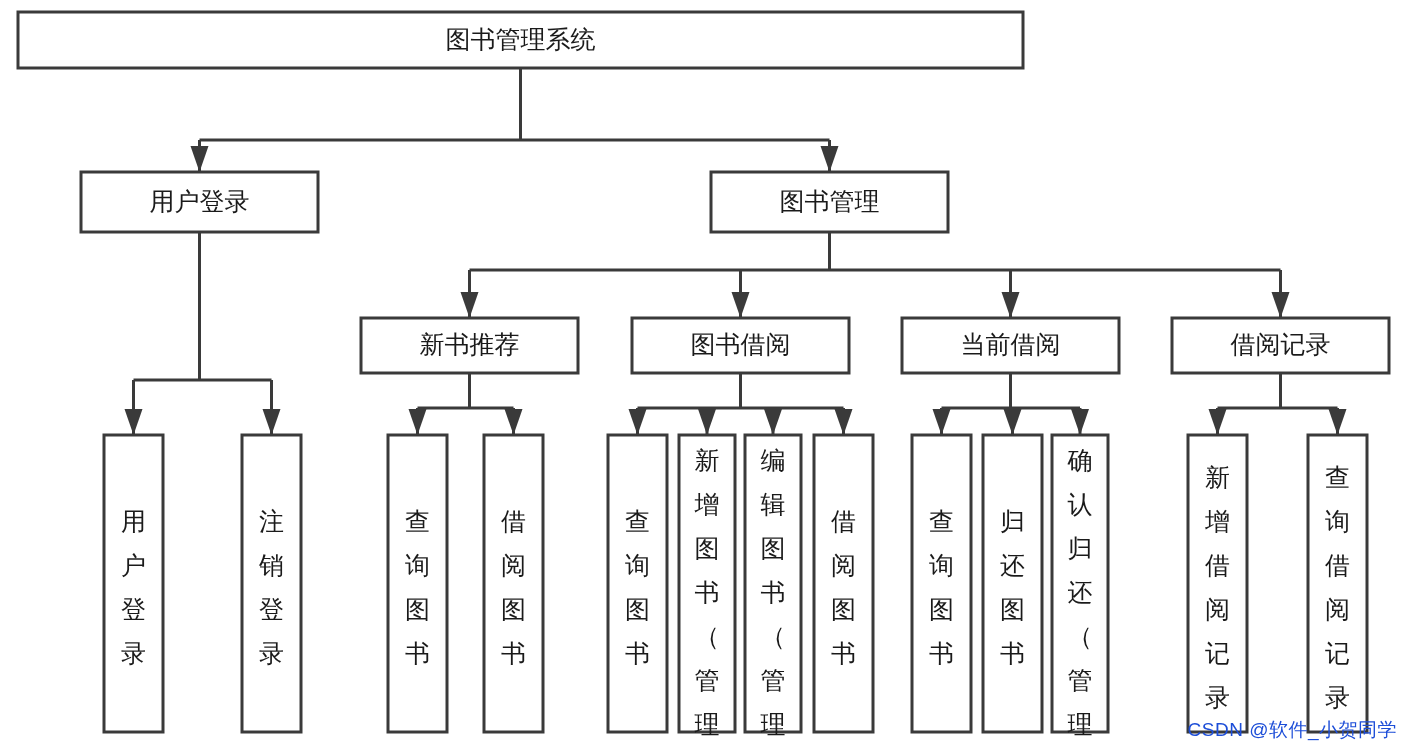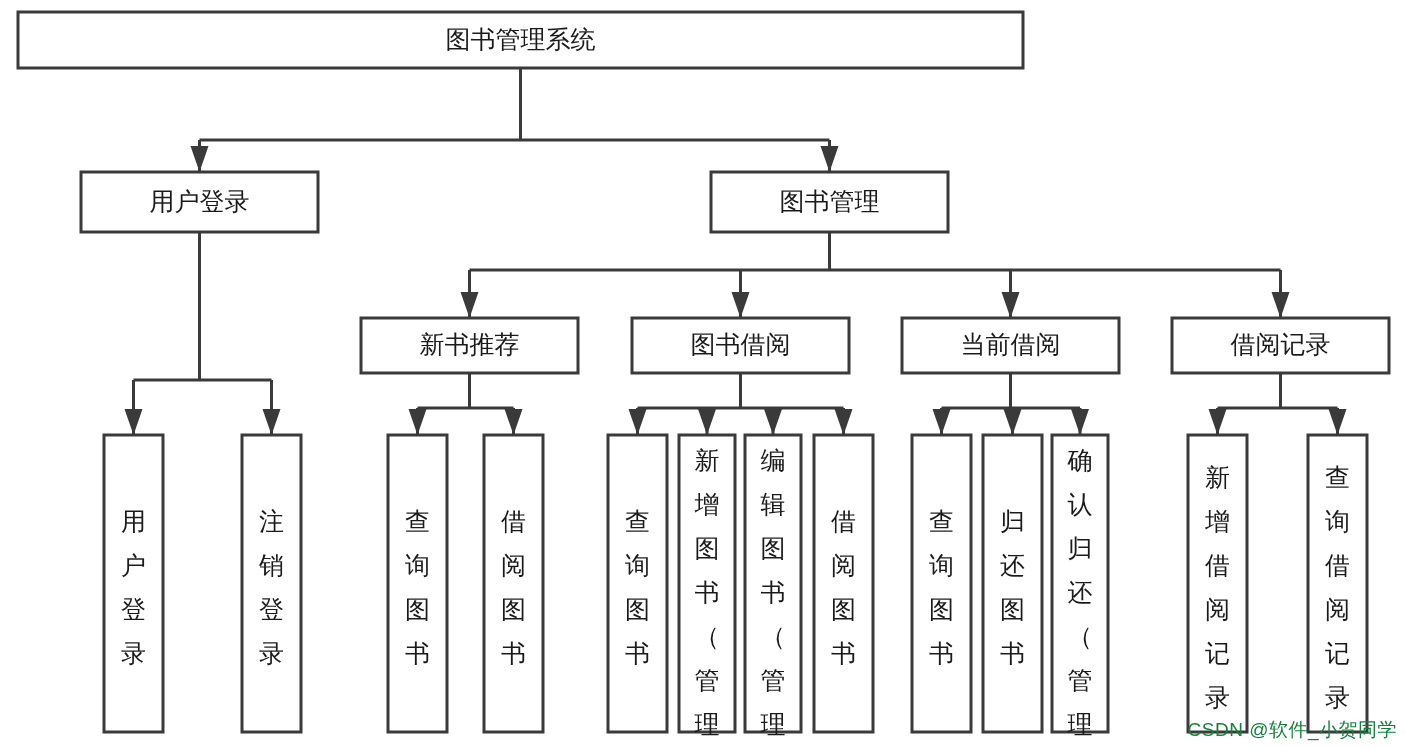--- a/index.html
+++ b/index.html
@@ -52,21 +52,21 @@
     fill: #1a1a1a;
     font-size: 25px;
     text-anchor: middle;
   }
   .watermark {
     position: absolute;
     right: 8px;
     bottom: 4px;
     font-family: "Liberation Sans", "DejaVu Sans", sans-serif;
     font-size: 19px;
-    color: #15803d;
+    color: #1d4ed8;
     white-space: nowrap;
     letter-spacing: 0.5px;
   }
 </style>
 </head>
 <body>
 
 <div id="diagram-root">
   <svg class="flow" viewBox="0 0 1405 747">
     <g id="edges-layer">

